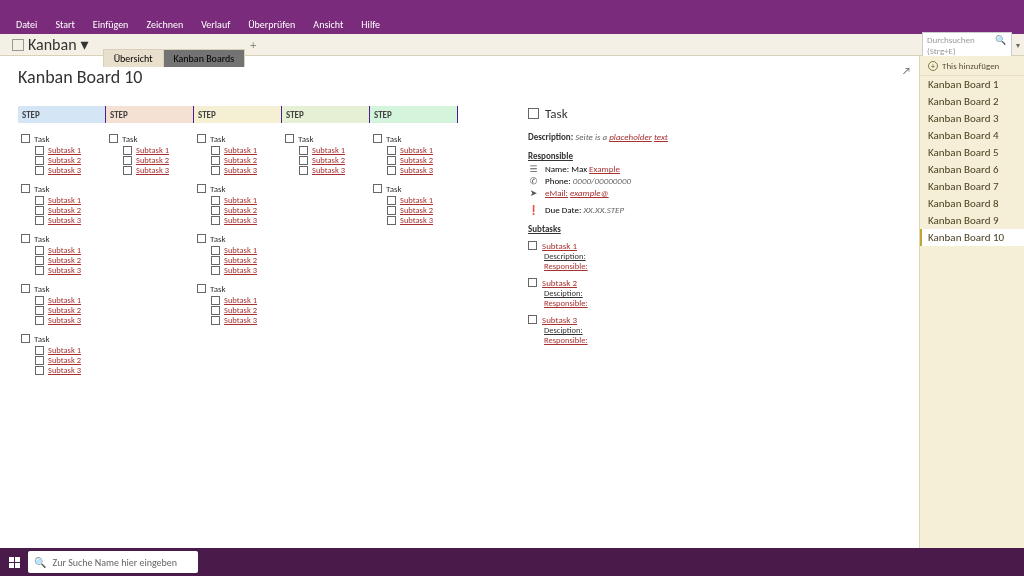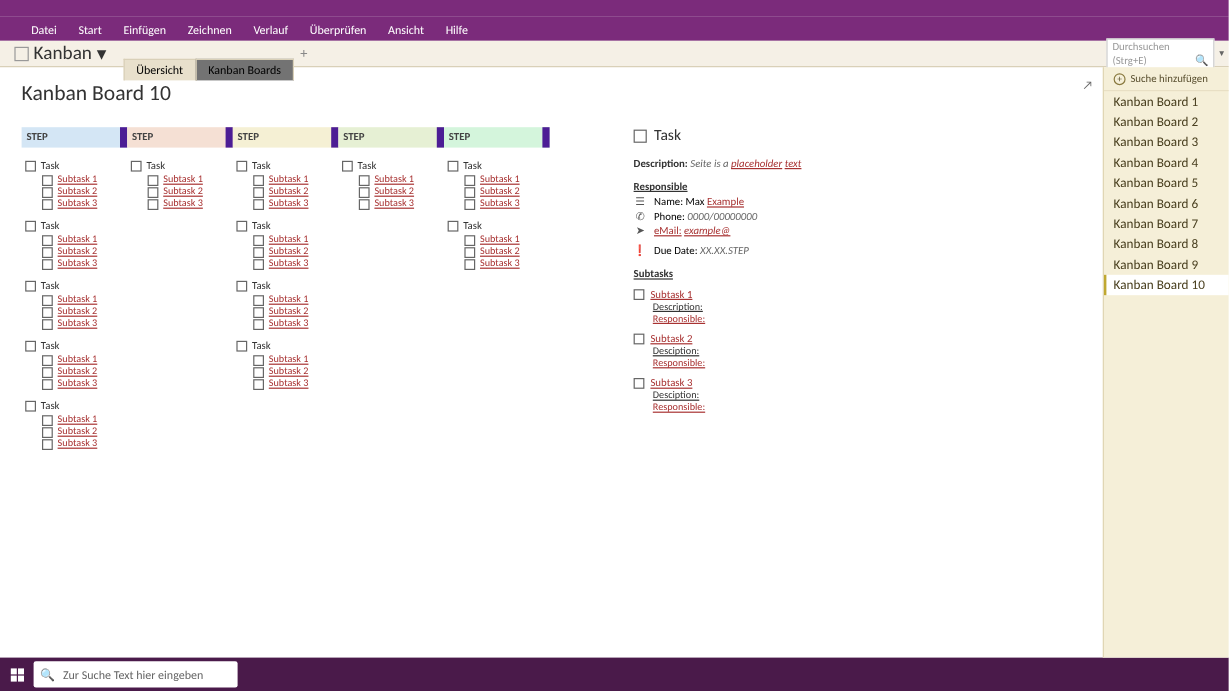--- a/index.html
+++ b/index.html
@@ -1,40 +1,40 @@
 <!DOCTYPE html>
 <html><head>
   <meta charset="utf-8">
   <style>
     * { margin: 0; padding: 0; box-sizing: border-box; }
     body { font-family: "Segoe UI", Calibri, sans-serif; font-size: 11px; background: #fff; overflow: hidden; width: 1024px; height: 576px; }
     
     .titlebar { height: 14px; background: #7b2b7b; }
-    .menubar { height: 20px; background: #7b2b7b; display: flex; align-items: center; padding: 0 18px; gap: 2px; }
+    .menubar { height: 20px; background: #7b2b7b; display: flex; align-items: center; padding: 0 8px; gap: 2px; }
     .menu-item { color: #fff; padding: 2px 8px; font-size: 10px; cursor: default; }
     
     .tabrow { height: 22px; background: #f5f0e6; border-bottom: 1px solid #d9d0b8; display: flex; align-items: center; padding: 0 4px; }
     .notebook-selector { display: flex; align-items: center; padding: 2px 8px; font-size: 16px; color: #333; gap: 4px; margin-right: 6px; }
     .notebook-icon { width: 12px; height: 12px; border: 1px solid #999; display: inline-block; }
     .section-tab { padding: 2px 10px; font-size: 10px; border: 1px solid #d9d0b8; border-bottom: none; margin-right: -1px; cursor: default; }
     .section-tab.active { background: #737373; }
     .section-tab.inactive { background: #e8e0cc; }
     .add-section { padding: 2px 6px; color: #888; font-size: 12px; cursor: default; }
-    .search-box { margin-left: auto; border: 1px solid #ccc; background: #fff; padding: 1px 4px; font-size: 9px; color: #999; width: 90px; display: flex; align-items: flex-end; }
+    .search-box { margin-left: auto; border: 1px solid #ccc; background: #fff; padding: 1px 4px; font-size: 9px; color: #999; width: 90px; display: flex; align-items: flex-start; }
     .search-mag { margin-left: auto; font-size: 9px; }
     .dropdown-wedge { margin-left: 4px; font-size: 8px; color: #666; }
     
     .body { display: flex; height: calc(576px - 14px - 20px - 22px - 28px); }
     
     .canvas { flex: 1; padding: 10px 18px; overflow: hidden; position: relative; }
     .fullscreen-arrow { position: absolute; top: 8px; right: 8px; font-size: 10px; color: #666; }
     .page-title { font-size: 18px; color: #333; font-weight: 300; margin-bottom: 18px; }
     
     .board-row { display: flex; gap: 0; margin-bottom: 10px; }
-    .step-header { width: 88px; padding: 3px 4px; font-size: 9px; font-weight: bold; color: #444; border-right: 6px solid #4c1d95; }
+    .step-header { width: 88px; padding: 3px 4px; font-size: 9px; font-weight: bold; color: #444; border-right: 1px solid #4c1d95; }
     .sh-0 { background: #d4e6f5; }
     .sh-1 { background: #f5e0d4; }
     .sh-2 { background: #f5f0d4; }
     .sh-3 { background: #e6f0d4; }
     .sh-4 { background: #d4f5dc; }
     
     .columns { display: flex; gap: 0; }
     .col { width: 88px; padding: 0 3px; }
     
     .task-card { margin-bottom: 8px; }
@@ -421,21 +421,21 @@
               <div class="dp-subdetail red">Responsible:</div>
             </div>
           </div>
       </div>
     </div>
   </div>
 
   <div class="page-list">
     <div class="add-page">
       <span class="add-page-plus">+</span>
-      <span>Suche hinzufügen</span>
+      <span>This hinzufügen</span>
     </div>
     <div id="page-items">
         <div class="page-item">Kanban Board 1</div>
         <div class="page-item">Kanban Board 2</div>
         <div class="page-item">Kanban Board 3</div>
         <div class="page-item">Kanban Board 4</div>
         <div class="page-item">Kanban Board 5</div>
         <div class="page-item">Kanban Board 6</div>
         <div class="page-item">Kanban Board 7</div>
         <div class="page-item">Kanban Board 8</div>
@@ -449,15 +449,15 @@
   <div class="win-start">
     <div class="win-grid">
         <span></span>
         <span></span>
         <span></span>
         <span></span>
       </div>
   </div>
   <div class="tb-search">
     <span>🔍</span>
-    <span>Zur Suche Text hier eingeben</span>
+    <span>Zur Suche Name hier eingeben</span>
   </div>
 </div>
 
 </body></html>

